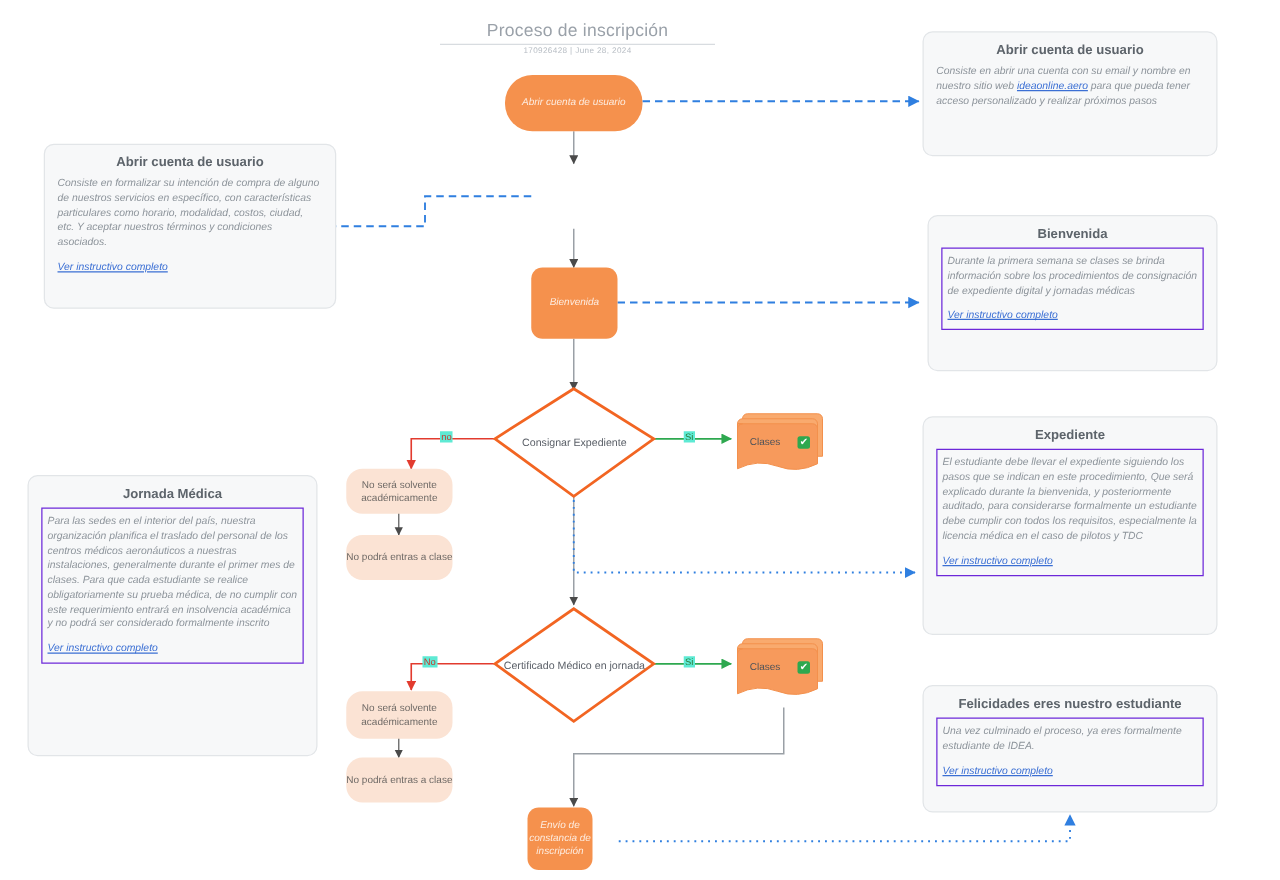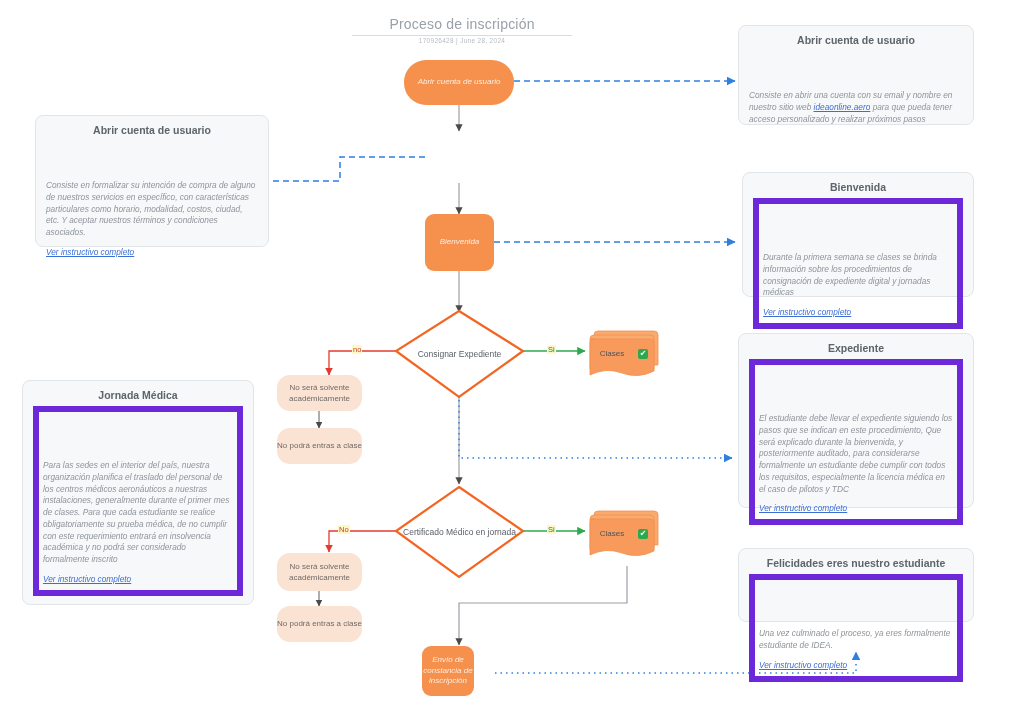--- a/index.html
+++ b/index.html
@@ -44,34 +44,34 @@
     position:absolute;left:0;right:0;top:50%;transform:translateY(-50%);
     text-align:center;font-size:8px;color:#4e5359;display:flex;
     align-items:center;justify-content:center;gap:14px;
   }
   .chk{
     display:inline-block;width:10px;height:10px;border-radius:2px;background:#2ea84f;
     color:#fff;font-size:8px;line-height:10px;text-align:center;font-weight:bold;
   }
 
   
-  .elabel{position:absolute;font-size:7.5px;color:#5b6068;background:#fef9c3;padding:0 1px;}
+  .elabel{position:absolute;font-size:7.5px;color:#5b6068;background:#5eead4;padding:0 1px;}
   .elabel.green{color:#2d7a36;}
   .elabel.red{color:#c6392f;}
 
   
   .card{
     position:absolute;box-sizing:border-box;background:#f7f8f9;
     border:1px solid #e2e5e8;border-radius:8px;padding:8px 10px;
   }
   .card h3{
     margin:0 0 5px 0;font-size:10.5px;text-align:center;color:#5d646b;font-weight:bold;
   }
-  .card .body{font-size:8.3px;line-height:1.42;font-style:italic;color:#8d949b;margin-top:44px;}
-  .card .framed{border:6px solid #6d28d9;padding:4px 4px 4px 4px;box-sizing:border-box;}
+  .card .body{font-size:8.3px;line-height:1.42;font-style:italic;color:#8d949b;}
+  .card .framed{border:1px solid #6d28d9;padding:4px 4px 4px 4px;box-sizing:border-box;}
   .card a.link{
     display:inline-block;margin-top:8px;font-size:8.3px;font-style:italic;
     color:#3b6fd4;text-decoration:underline;cursor:pointer;
   }
   .card .inlink{color:#3b6fd4;text-decoration:underline;font-style:italic;}
 </style>
 </head>
 <body>
 
 <div id="canvas">
@@ -222,21 +222,21 @@
   </div>
 
   <div class="card" style="left:22px;top:380px;width:232px;height:225px;">
     <h3>Jornada Médica</h3>
     <div class="framed">
       <div class="body">Para las sedes en el interior del país, nuestra organización planifica el traslado del personal de los centros médicos aeronáuticos a nuestras instalaciones, generalmente durante el primer mes de clases. Para que cada estudiante se realice obligatoriamente su prueba médica, de no cumplir con este requerimiento entrará en insolvencia académica y no podrá ser considerado formalmente inscrito</div>
       <a class="link">Ver instructivo completo</a>
     </div>
   </div>
 
-  <div class="card" style="left:738px;top:548px;width:236px;height:74px;">
+  <div class="card" style="left:738px;top:548px;width:236px;height:102px;">
     <h3>Felicidades eres nuestro estudiante</h3>
     <div class="framed">
       <div class="body">Una vez culminado el proceso, ya eres formalmente estudiante de IDEA.</div>
       <a class="link">Ver instructivo completo</a>
     </div>
   </div>
 
 </div>
 
 </body></html>

